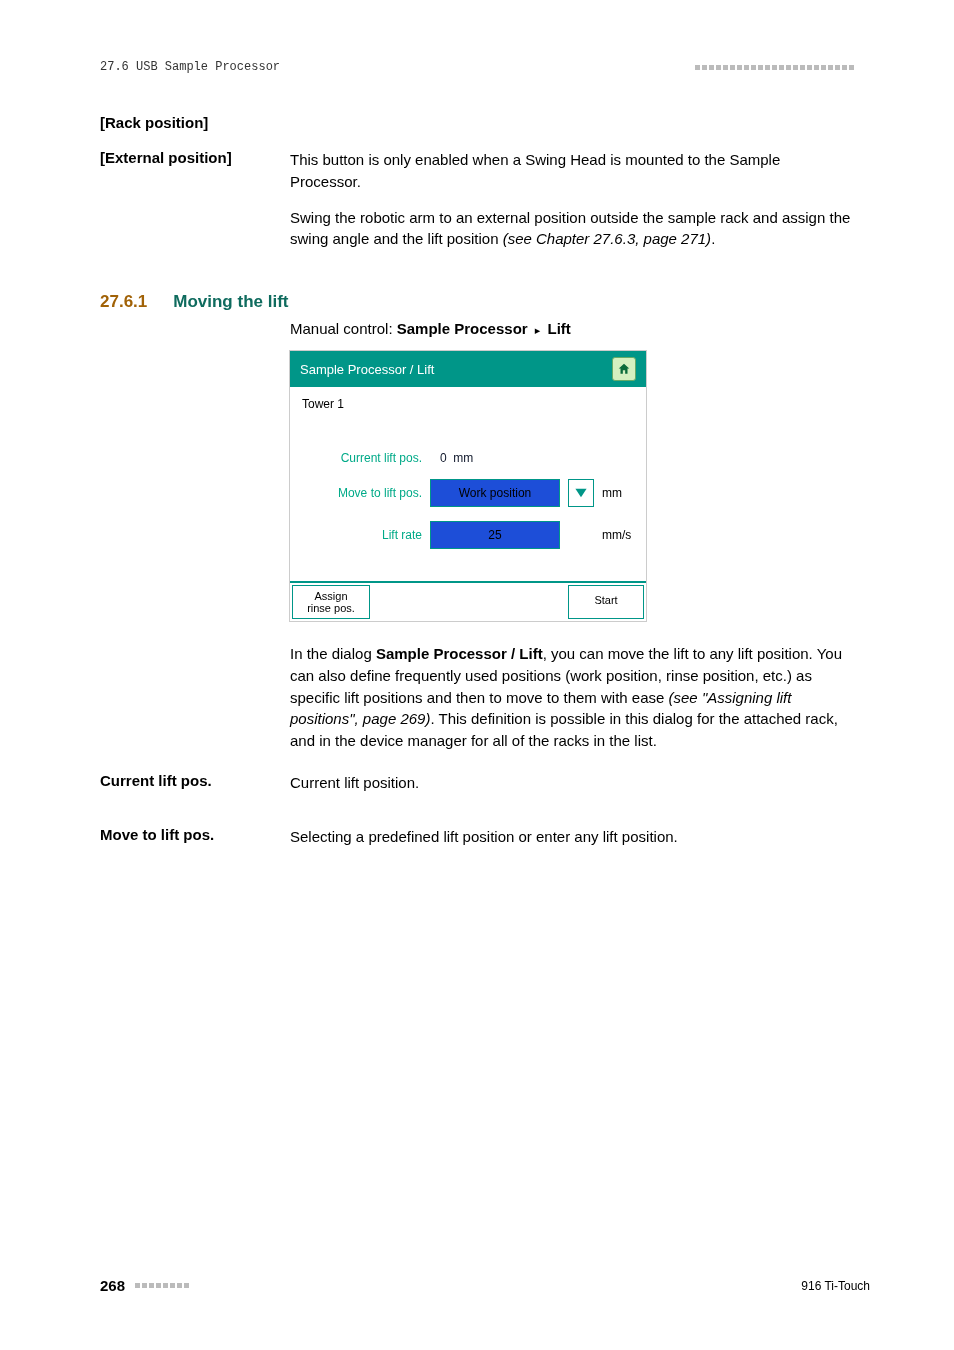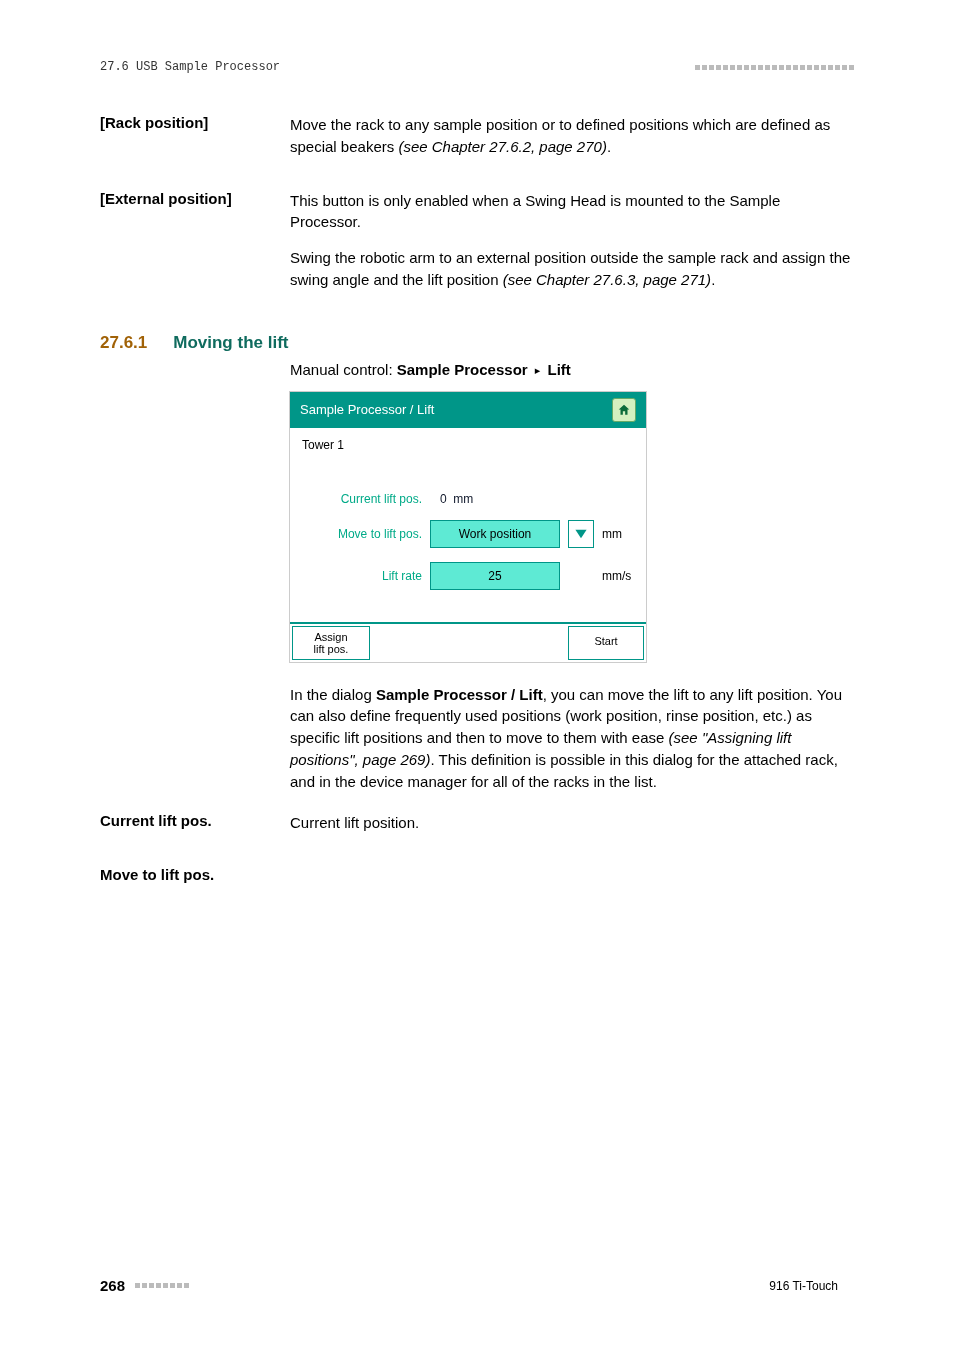--- a/index.html
+++ b/index.html
@@ -103,21 +103,21 @@
       font-size: 12px;
       color: #0f172a;
       padding-left: 10px;
     }
     .form-input {
       width: 130px;
       border: 1px solid #009688;
       text-align: center;
       font-size: 12px;
       padding: 6px 4px;
-      background:#5eead4;
+      background:#1d4ed8;
       color:#000;
     }
     .dropdown-btn {
       width: 26px;
       height: 28px;
       border: 1px solid #009688;
       display:inline-flex; align-items:center; justify-content:center;
       background:#fff;
     }
     .dropdown-btn svg { width:14px; height:12px;}
@@ -141,21 +141,21 @@
     .footer-btn.right { width: 76px; padding: 8px 0;}
     .body-para {
       font-size: 15px;
       line-height: 1.45;
       margin-bottom: 20px;
     }
     .footer-row {
       position: absolute;
       bottom: 56px;
       left: 100px;
-      right: 116px;
+      right: 84px;
       display:flex;
       justify-content: space-between;
       align-items: center;
       font-size: 12px;
     }
     .page-num { font-weight:bold; font-size:15px; }
     .footer-dots { display:flex; gap:2px; margin-left:10px;}
     .footer-dots span { width:5px; height:5px; background:#bbb; display:inline-block;}
     .footer-left { display:flex; align-items:center;}
   </style>
@@ -186,25 +186,20 @@
       <span></span>
       <span></span>
       <span></span>
       <span></span>
       <span></span>
   </div>
 </div>
 
 <div class="term-block">
   <div class="term-label">[Rack position]</div>
-  <div class="term-desc">
-    <p>
-      <span>Move the rack to any sample position or to defined positions which are defined as special beakers </span><span class="italic">(see Chapter 27.6.2, page 270)</span><span>.</span>
-    </p>
-  </div>
 </div>
 
 <div class="term-block">
   <div class="term-label">[External position]</div>
   <div class="term-desc">
     <p><span>This button is only enabled when a Swing Head is mounted to the Sample Processor.</span></p>
     <p>
       <span>Swing the robotic arm to an external position outside the sample rack and assign the swing angle and the lift position </span><span class="italic">(see Chapter 27.6.3, page 271)</span><span>.</span>
     </p>
   </div>
@@ -250,39 +245,42 @@
 
       <div class="form-row">
         <div class="form-label">Lift rate</div>
         <div class="form-input">25</div>
         <div style="width:26px"></div>
         <div class="unit">mm/s</div>
       </div>
     </div>
     <div class="dialog-footer">
       <div class="footer-btn" style="white-space:pre-line">Assign
-lift pos.</div>
+rinse pos.</div>
       <div class="footer-btn right">Start</div>
     </div>
   </div>
 
   <p class="body-para">
     <span>In the dialog </span><b>Sample Processor / Lift</b><span>, you can move the lift to any lift position. You can also define frequently used positions (work position, rinse position, etc.) as specific lift positions and then to move to them with ease </span><span class="italic">(see "Assigning lift positions", page 269)</span><span>. This definition is possible in this dialog for the attached rack, and in the device manager for all of the racks in the list.</span>
   </p>
 </div>
 
 <div class="term-block" style="margin-top: 8px;">
   <div class="term-label">Current lift pos.</div>
   <div class="term-desc">
     <p>Current lift position.</p>
   </div>
 </div>
 
 <div class="term-block">
   <div class="term-label">Move to lift pos.</div>
+  <div class="term-desc">
+    <p>Selecting a predefined lift position or enter any lift position.</p>
+  </div>
 </div>
 
 <div class="footer-row">
   <div class="footer-left">
     <span class="page-num">268</span>
     <div class="footer-dots">
       <span></span>
         <span></span>
         <span></span>
         <span></span>

